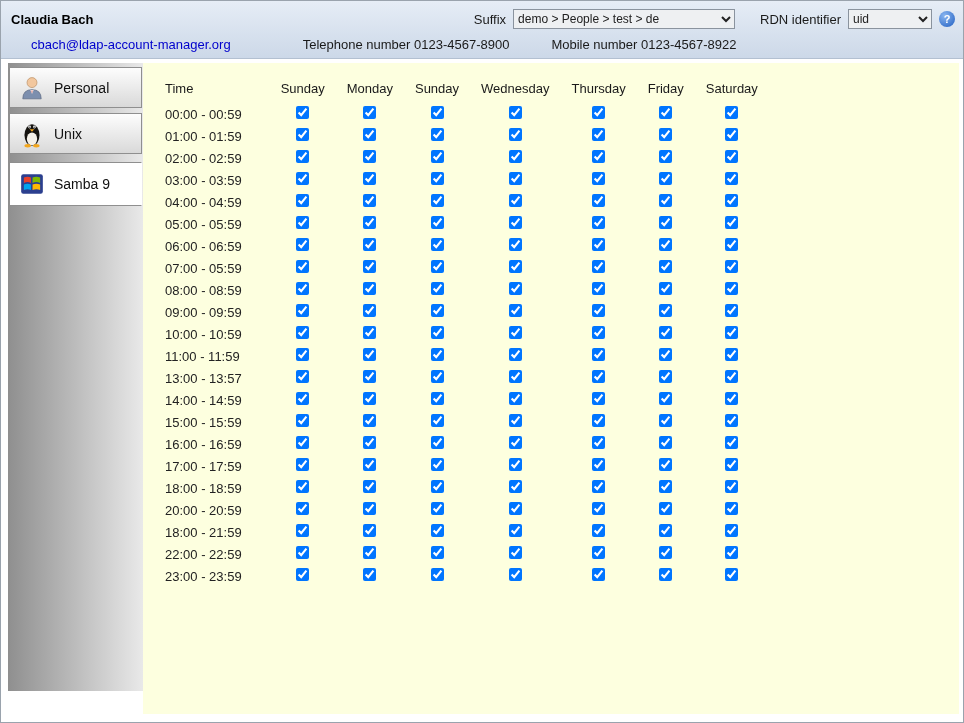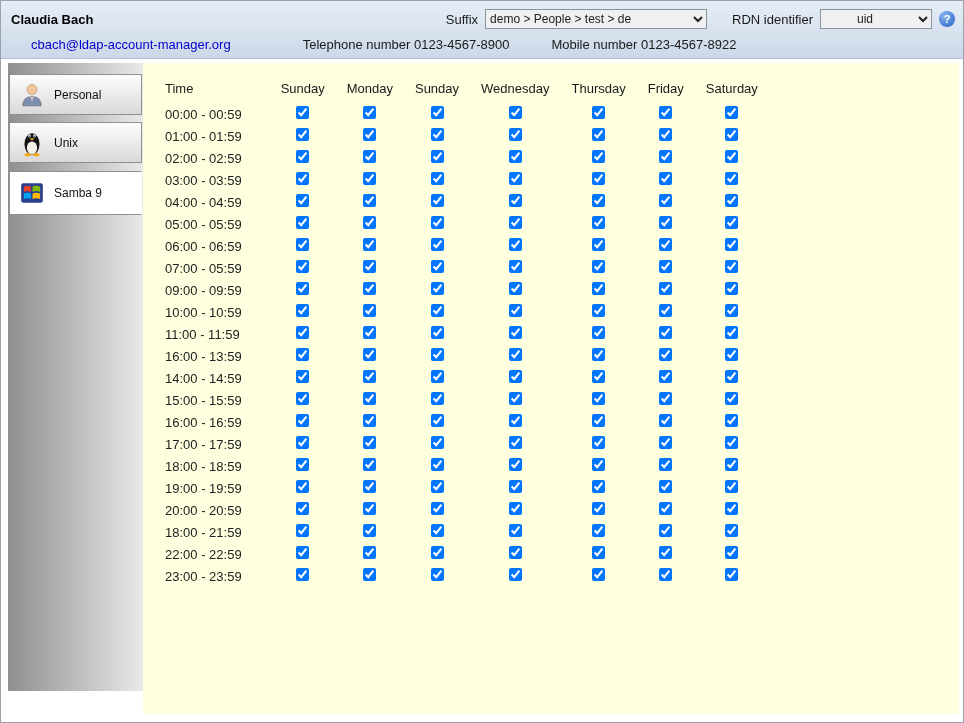--- a/index.html
+++ b/index.html
@@ -31,21 +31,21 @@
   .ctl-label { font-size: 13px; color: #1a1a1a; }
   select {
     font-family: "Liberation Sans", sans-serif;
     font-size: 12px;
     height: 20px;
     border: 1px solid #8a939e;
     background: #eef0f2;
     color: #222;
   }
   .suffix-select { width: 222px; }
-  .rdn-select { width: 112px; padding-left: 32px; }
+  .rdn-select { width: 84px; }
   .help-icon {
     width: 16px; height: 16px;
     border-radius: 50%;
     background: radial-gradient(circle at 35% 30%, #8ab6f0, #1f5ec2);
     color: #fff;
     font-size: 11px; font-weight: bold;
     display: flex; align-items: center; justify-content: center;
     cursor: pointer;
     flex: 0 0 auto;
   }
@@ -70,25 +70,25 @@
   .sidebar {
     width: 135px;
     flex: 0 0 auto;
     height: 628px;
     background: linear-gradient(to right, #8f8f8f, #e9e9e9);
     padding: 4px 0 0 0;
   }
   .tab {
     display: flex; align-items: center; gap: 9px;
     height: 41px;
-    margin: 7px 1px 5px 1px;
+    margin: 0 1px 5px 1px;
     padding-left: 9px;
     border: 1px solid #8f8f8f;
     background: linear-gradient(to bottom, #fdfdfd, #d9d9d9);
-    font-size: 12px; color: #111;
+    font-size: 14px; color: #111;
     cursor: pointer;
   }
   .tab.active {
     margin-top: 8px;
     background: #ffffff;
     border-right-color: #ffffff;
     height: 44px;
   }
   .tab-icon { width: 26px; height: 28px; flex: 0 0 auto; }
 
@@ -293,20 +293,30 @@
               <td class="time-cell">07:00 - 05:59</td>
               <td><input type="checkbox" checked="" style=""></td>
               <td><input type="checkbox" checked="" style=""></td>
               <td><input type="checkbox" checked="" style=""></td>
               <td><input type="checkbox" checked="" style=""></td>
               <td><input type="checkbox" checked="" style=""></td>
               <td><input type="checkbox" checked="" style=""></td>
               <td><input type="checkbox" checked="" style=""></td>
             </tr>
             <tr>
+              <td class="time-cell">08:00 - 08:59</td>
+              <td><input type="checkbox" checked="" style=""></td>
+              <td><input type="checkbox" checked="" style=""></td>
+              <td><input type="checkbox" checked="" style=""></td>
+              <td><input type="checkbox" checked="" style=""></td>
+              <td><input type="checkbox" checked="" style=""></td>
+              <td><input type="checkbox" checked="" style=""></td>
+              <td><input type="checkbox" checked="" style=""></td>
+            </tr>
+            <tr>
               <td class="time-cell">09:00 - 09:59</td>
               <td><input type="checkbox" checked="" style=""></td>
               <td><input type="checkbox" checked="" style=""></td>
               <td><input type="checkbox" checked="" style=""></td>
               <td><input type="checkbox" checked="" style=""></td>
               <td><input type="checkbox" checked="" style=""></td>
               <td><input type="checkbox" checked="" style=""></td>
               <td><input type="checkbox" checked="" style=""></td>
             </tr>
             <tr>
@@ -323,21 +333,21 @@
               <td class="time-cell">11:00 - 11:59</td>
               <td><input type="checkbox" checked="" style=""></td>
               <td><input type="checkbox" checked="" style=""></td>
               <td><input type="checkbox" checked="" style=""></td>
               <td><input type="checkbox" checked="" style=""></td>
               <td><input type="checkbox" checked="" style=""></td>
               <td><input type="checkbox" checked="" style=""></td>
               <td><input type="checkbox" checked="" style=""></td>
             </tr>
             <tr>
-              <td class="time-cell">16:00 - 13:59</td>
+              <td class="time-cell">13:00 - 13:57</td>
               <td><input type="checkbox" checked="" style=""></td>
               <td><input type="checkbox" checked="" style=""></td>
               <td><input type="checkbox" checked="" style=""></td>
               <td><input type="checkbox" checked="" style=""></td>
               <td><input type="checkbox" checked="" style=""></td>
               <td><input type="checkbox" checked="" style=""></td>
               <td><input type="checkbox" checked="" style=""></td>
             </tr>
             <tr>
               <td class="time-cell">14:00 - 14:59</td>
@@ -374,30 +384,20 @@
               <td><input type="checkbox" checked="" style=""></td>
               <td><input type="checkbox" checked="" style=""></td>
               <td><input type="checkbox" checked="" style=""></td>
               <td><input type="checkbox" checked="" style=""></td>
               <td><input type="checkbox" checked="" style=""></td>
               <td><input type="checkbox" checked="" style=""></td>
               <td><input type="checkbox" checked="" style=""></td>
             </tr>
             <tr>
               <td class="time-cell">18:00 - 18:59</td>
-              <td><input type="checkbox" checked="" style=""></td>
-              <td><input type="checkbox" checked="" style=""></td>
-              <td><input type="checkbox" checked="" style=""></td>
-              <td><input type="checkbox" checked="" style=""></td>
-              <td><input type="checkbox" checked="" style=""></td>
-              <td><input type="checkbox" checked="" style=""></td>
-              <td><input type="checkbox" checked="" style=""></td>
-            </tr>
-            <tr>
-              <td class="time-cell">19:00 - 19:59</td>
               <td><input type="checkbox" checked="" style=""></td>
               <td><input type="checkbox" checked="" style=""></td>
               <td><input type="checkbox" checked="" style=""></td>
               <td><input type="checkbox" checked="" style=""></td>
               <td><input type="checkbox" checked="" style=""></td>
               <td><input type="checkbox" checked="" style=""></td>
               <td><input type="checkbox" checked="" style=""></td>
             </tr>
             <tr>
               <td class="time-cell">20:00 - 20:59</td>

